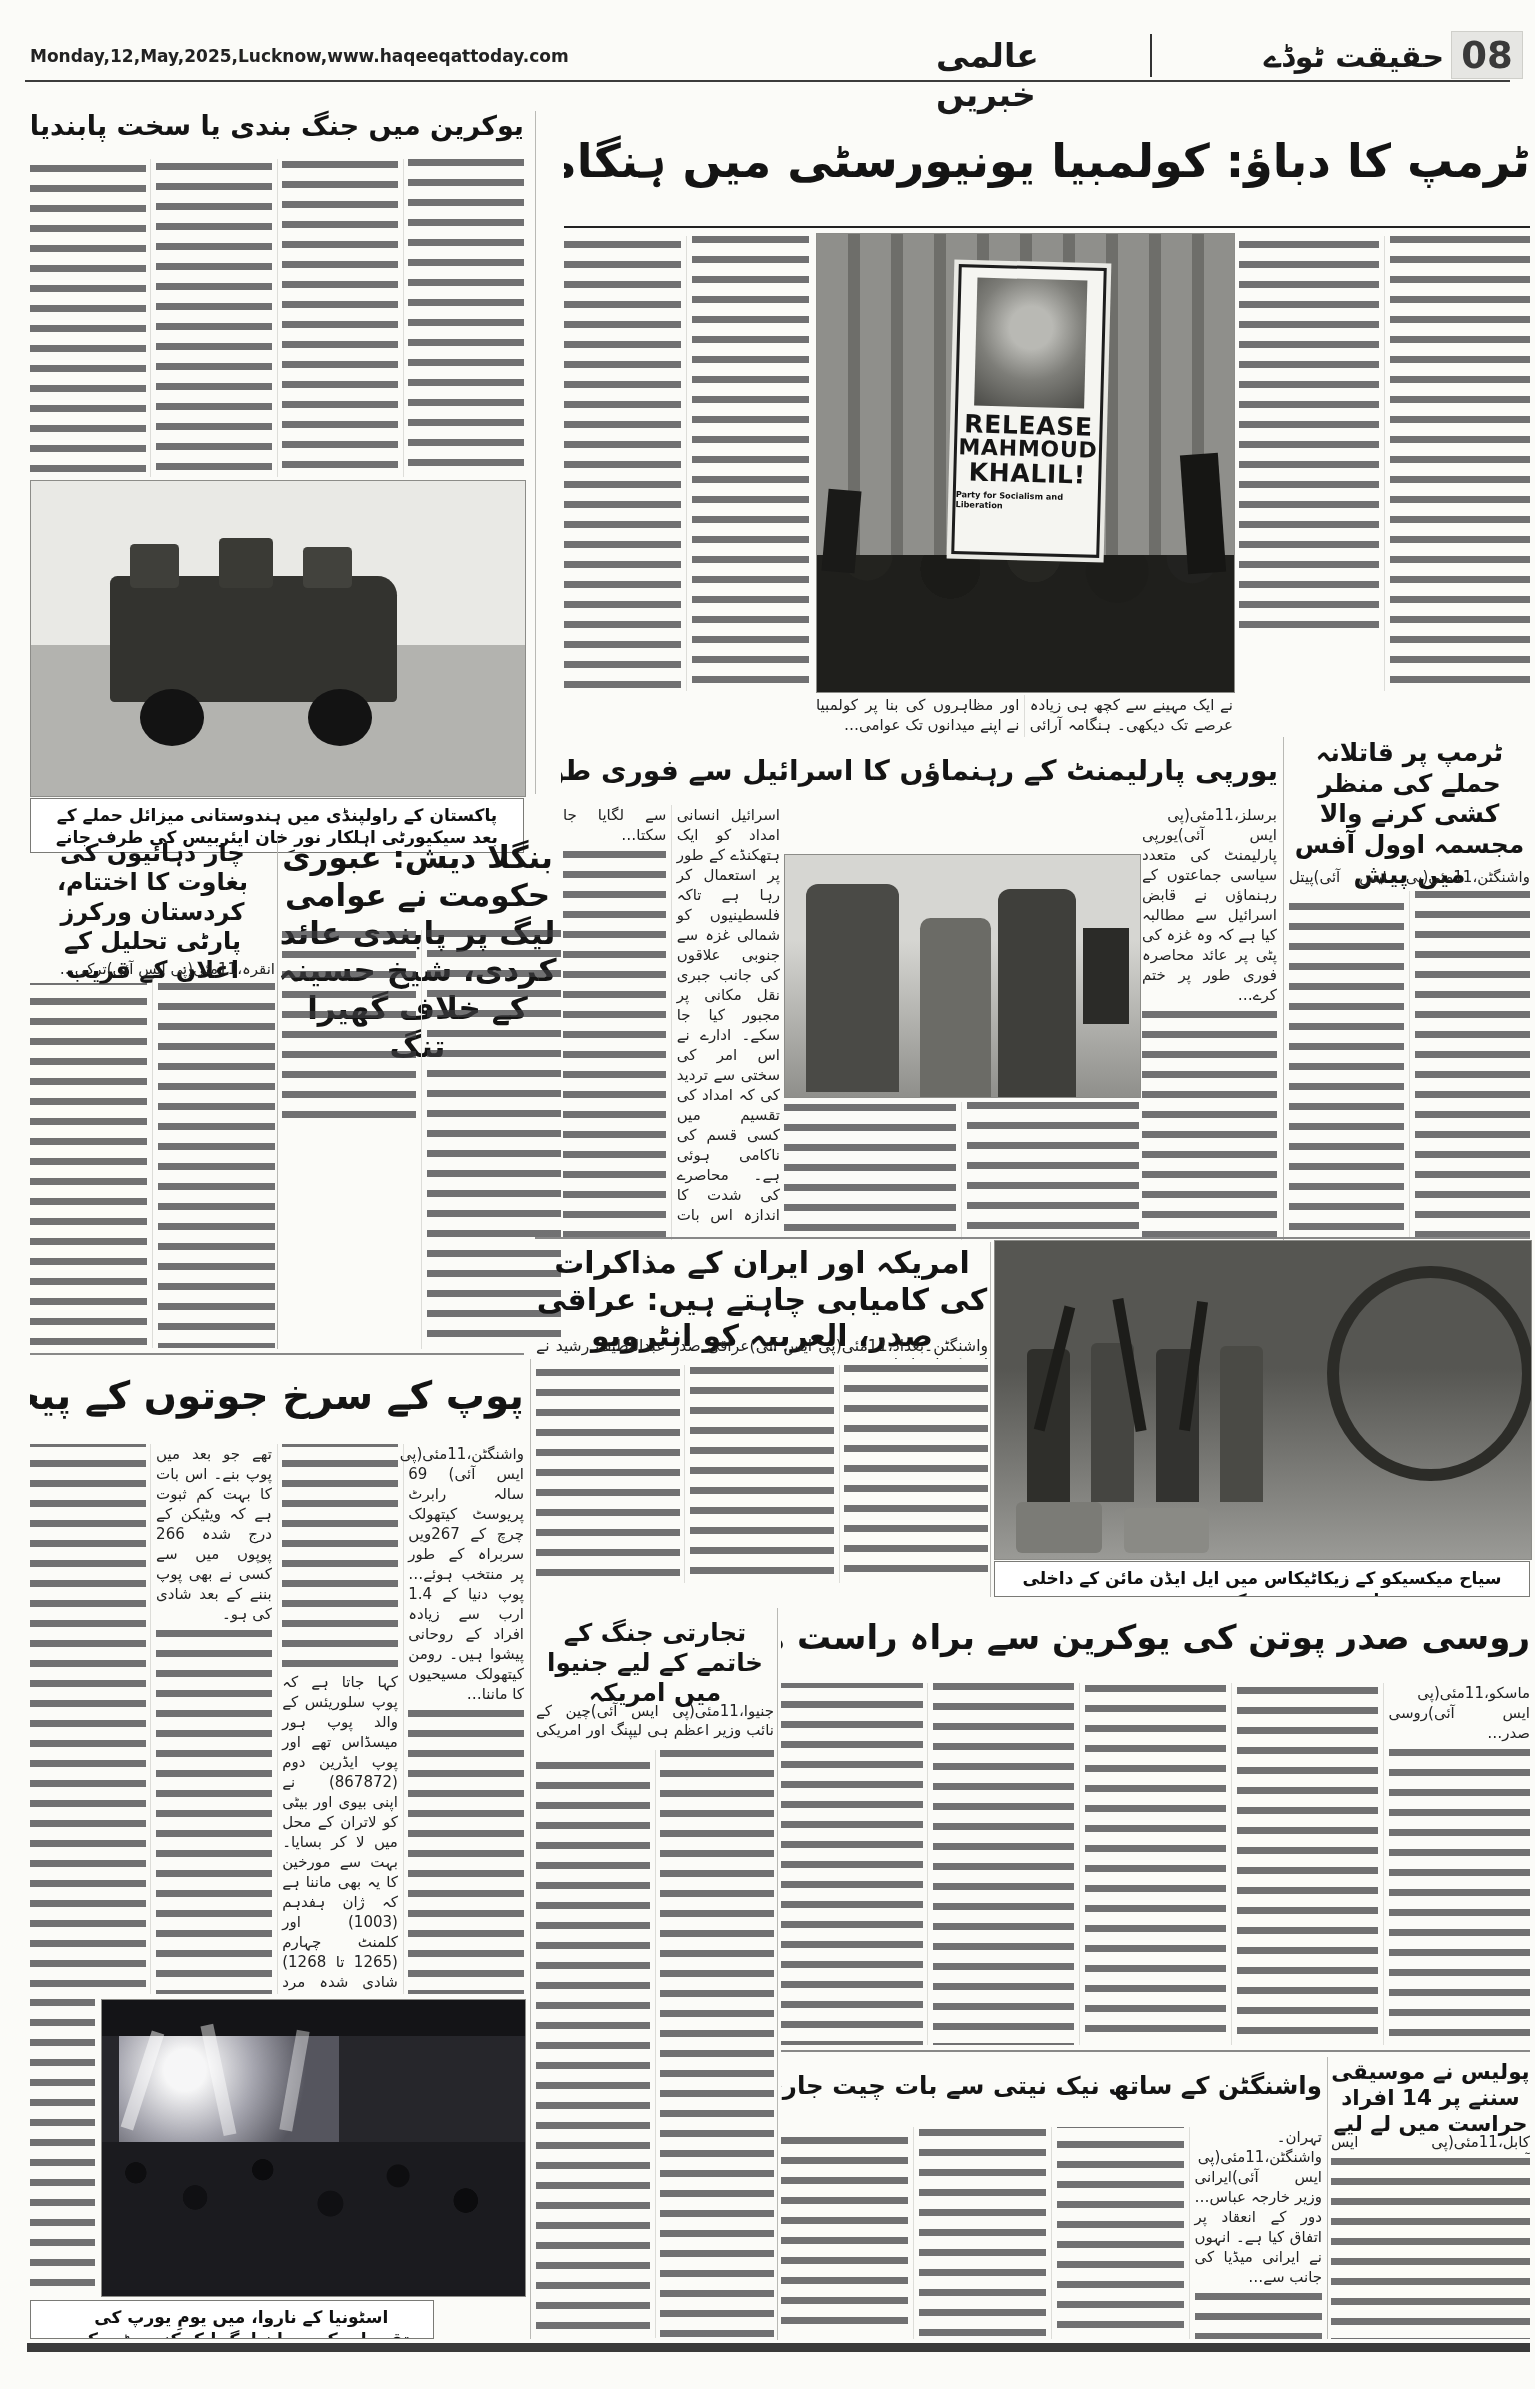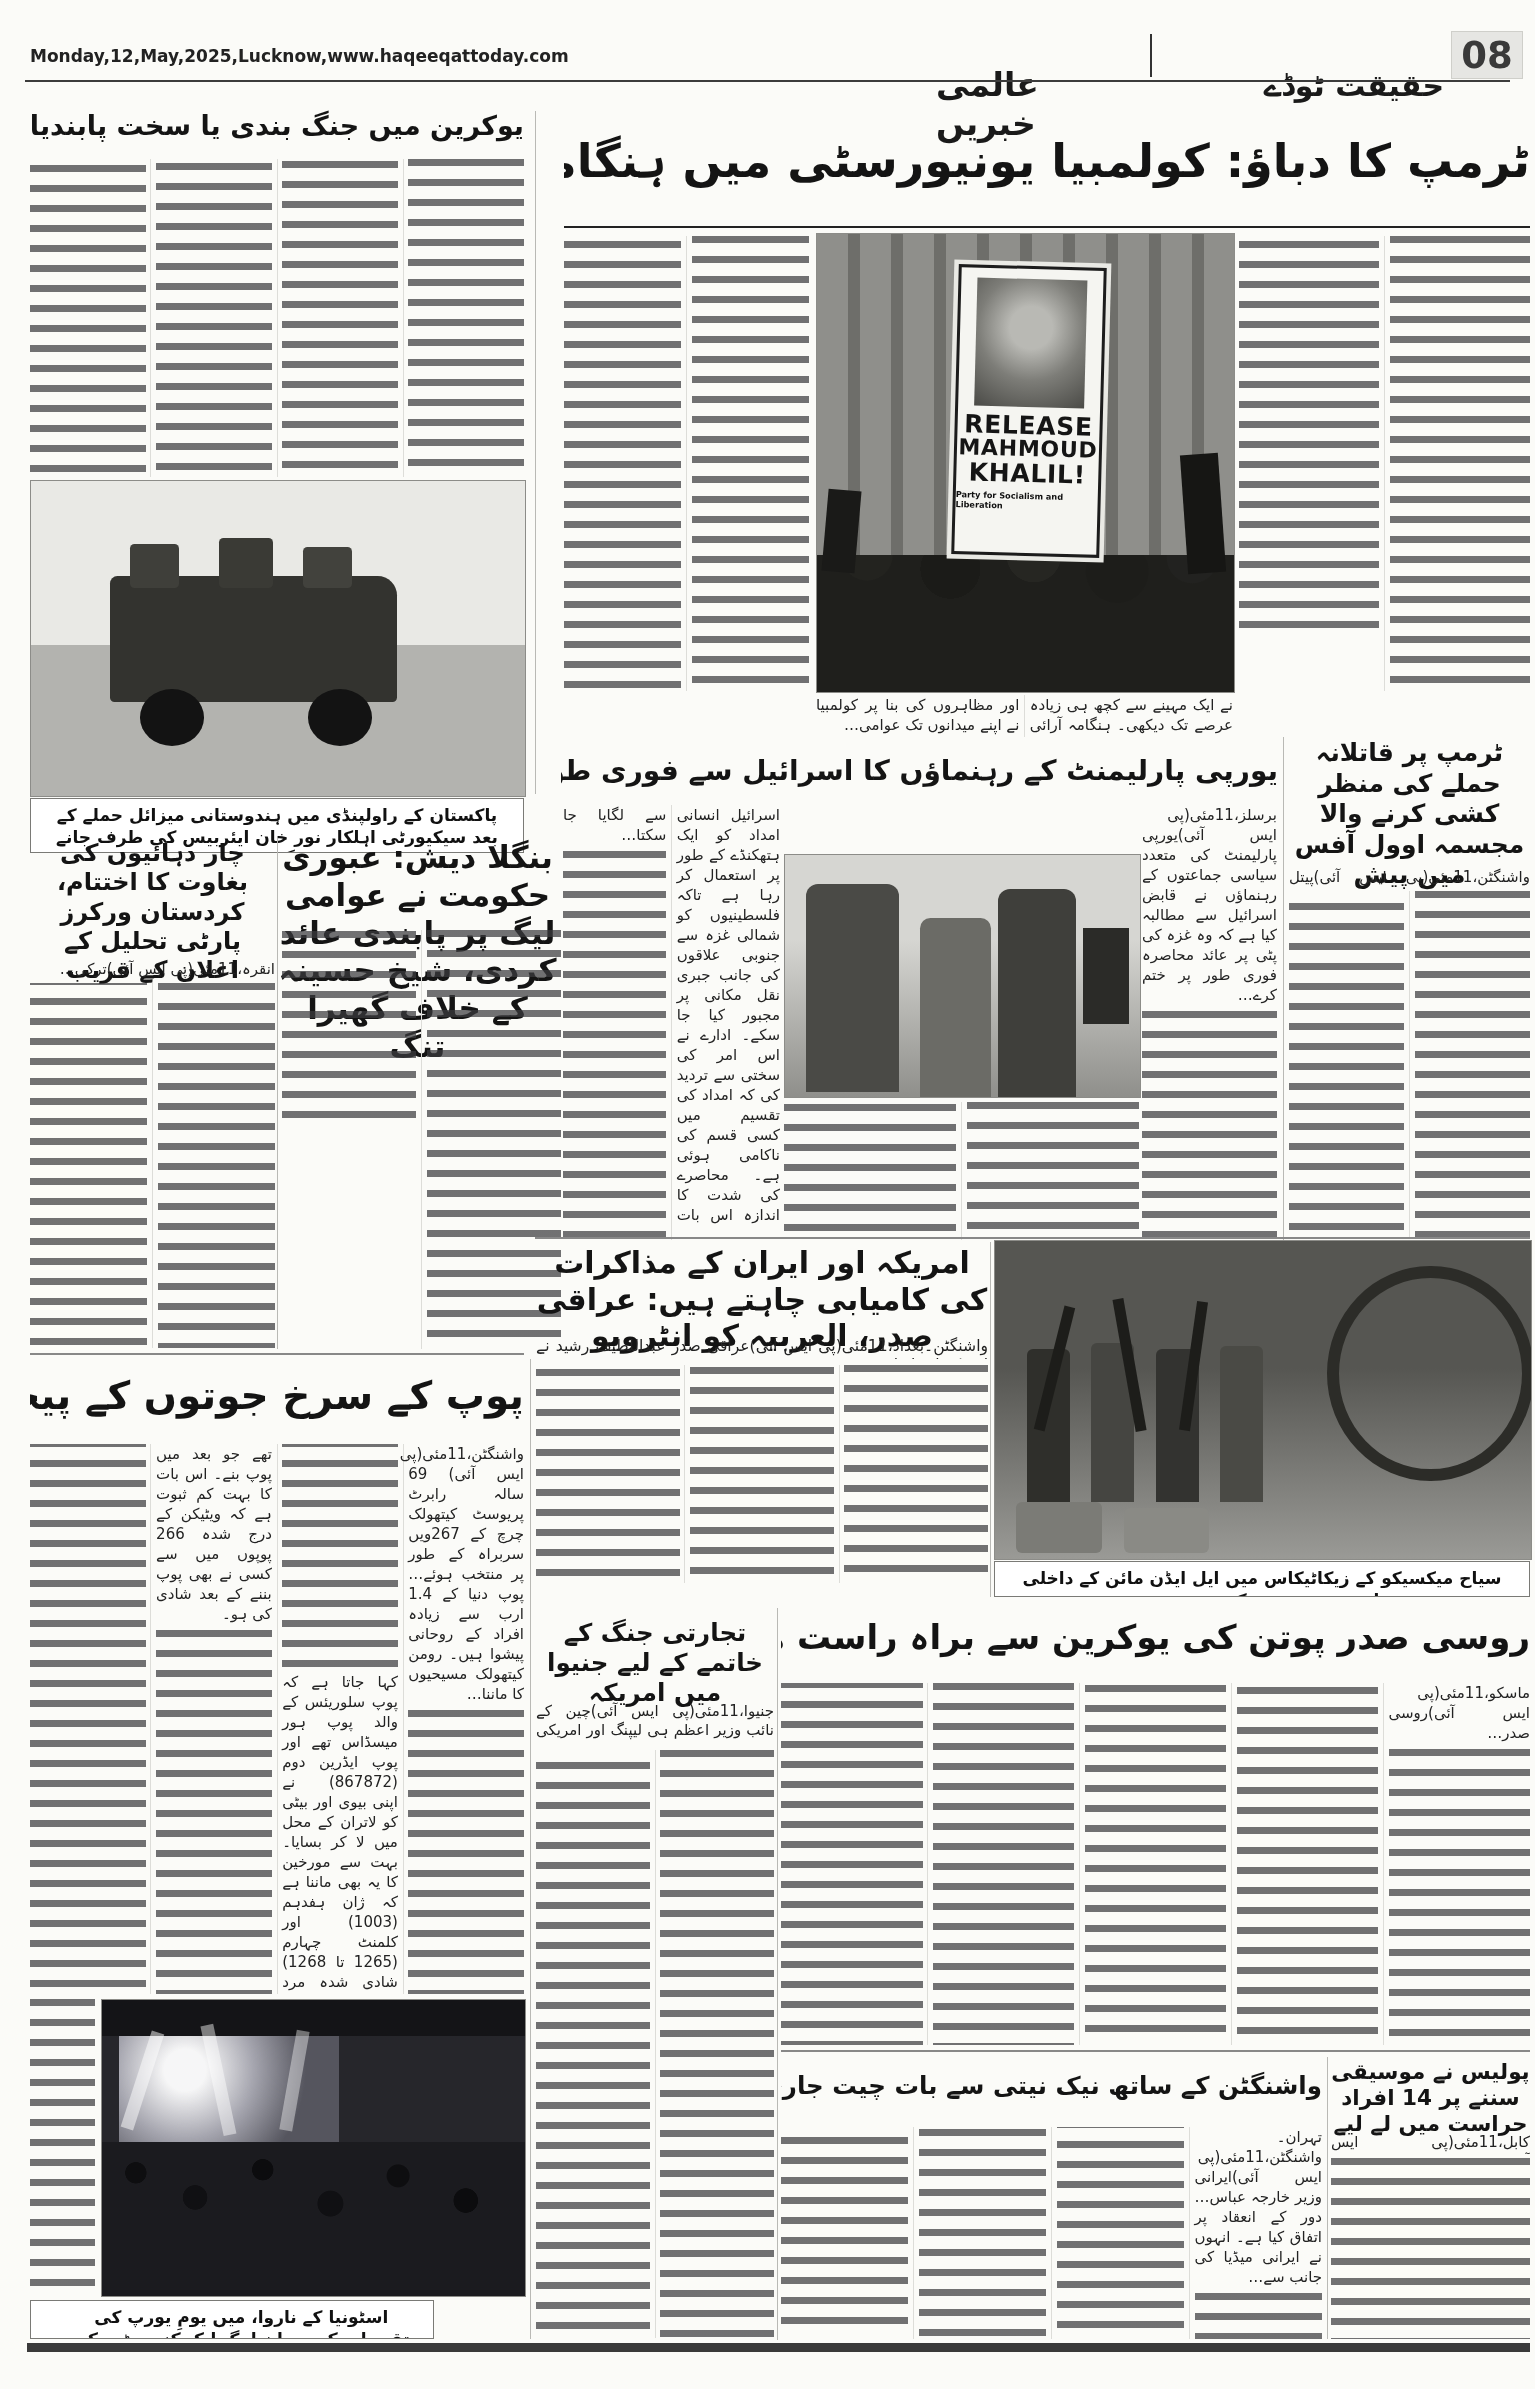--- a/index.html
+++ b/index.html
@@ -2,21 +2,21 @@
 <html lang="ur" style="font-size:12px"><head>
 <meta charset="utf-8">
 <style>
   html,body{margin:0;padding:0;background:#8b8b8b;}
   .page{
     position:relative;width:1535px;height:2389px;margin:0 auto;
     background:#fbfbf8;color:#1a1a1a;
     font-family:"DejaVu Sans",sans-serif;overflow:hidden;
   }
   .abs{position:absolute;}
-  .rtl{direction:rtl;margin-top:29px;}
+  .rtl{direction:rtl;}
   .hl{font-weight:bold;color:#141414;text-align:center;direction:rtl;line-height:1.22;}
   .oneline{white-space:nowrap;overflow:hidden;}
   .dateline{direction:rtl;font-size:15px;line-height:19.3px;color:#222;text-align:justify;overflow:hidden;}
   .body-cols{direction:rtl;column-fill:auto;column-gap:10.4px;column-rule:0.7px solid #ddddd9;overflow:hidden;}
   .excerpt{font-size:15px;line-height:20px;text-align:justify;color:#232323;margin:0 0 6px 0;}
   .sim{width:100%;background:repeating-linear-gradient(to bottom,#3b3b3e 0 7.4px,rgba(0,0,0,0) 7.4px 20px);opacity:.72;}
   .hr{position:absolute;background:#3c3c3c;}
   .vr{position:absolute;background:#b9b9b5;width:0.7px;}
   .caption{position:absolute;border:0.7px solid #7a7a76;background:#fff;
     direction:rtl;text-align:center;font-weight:bold;font-size:17px;line-height:22px;

